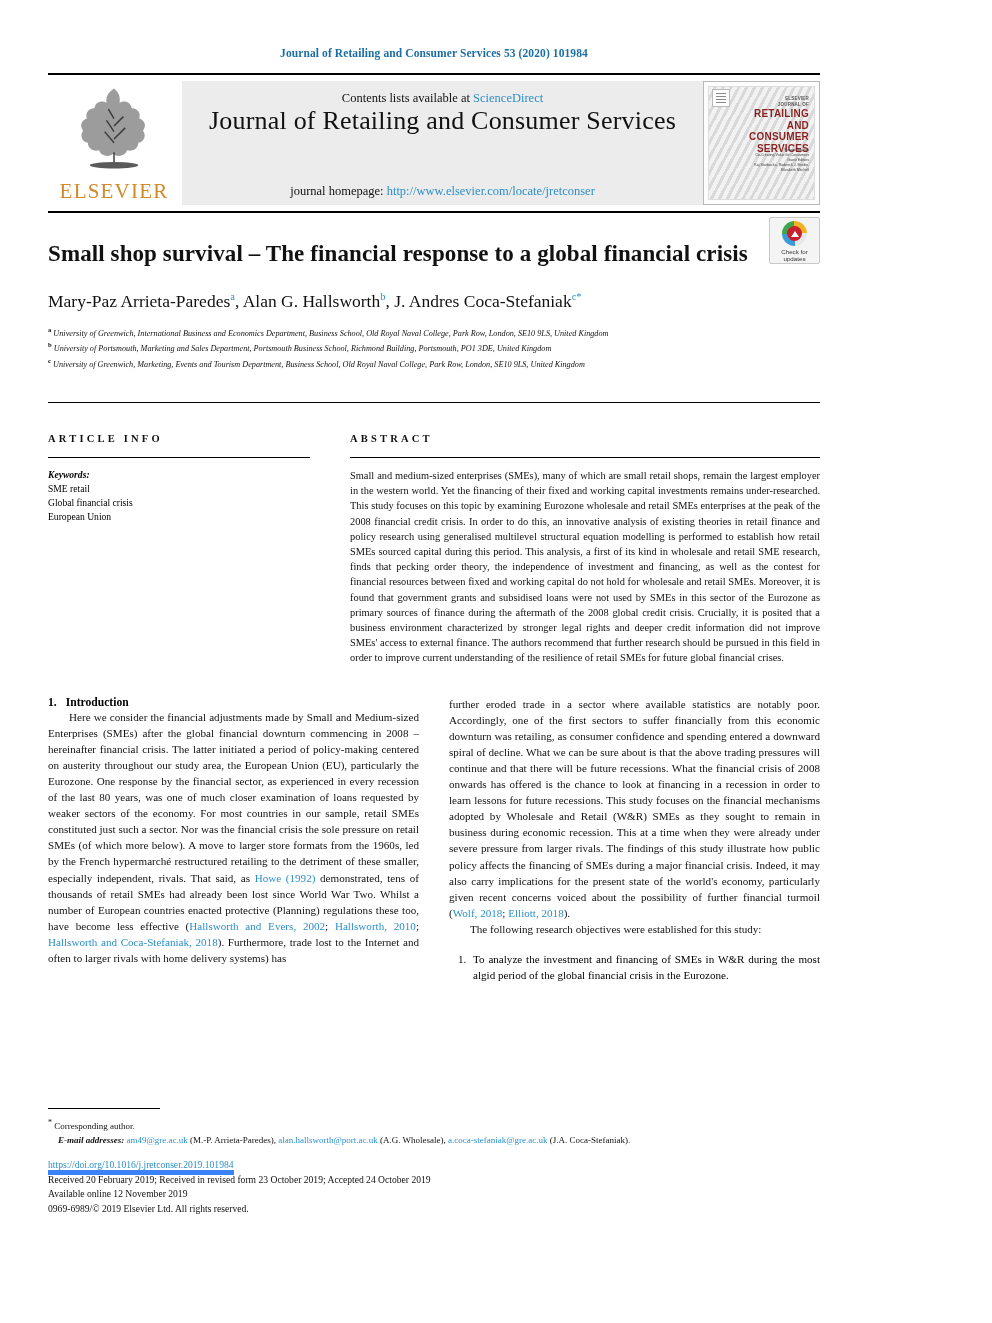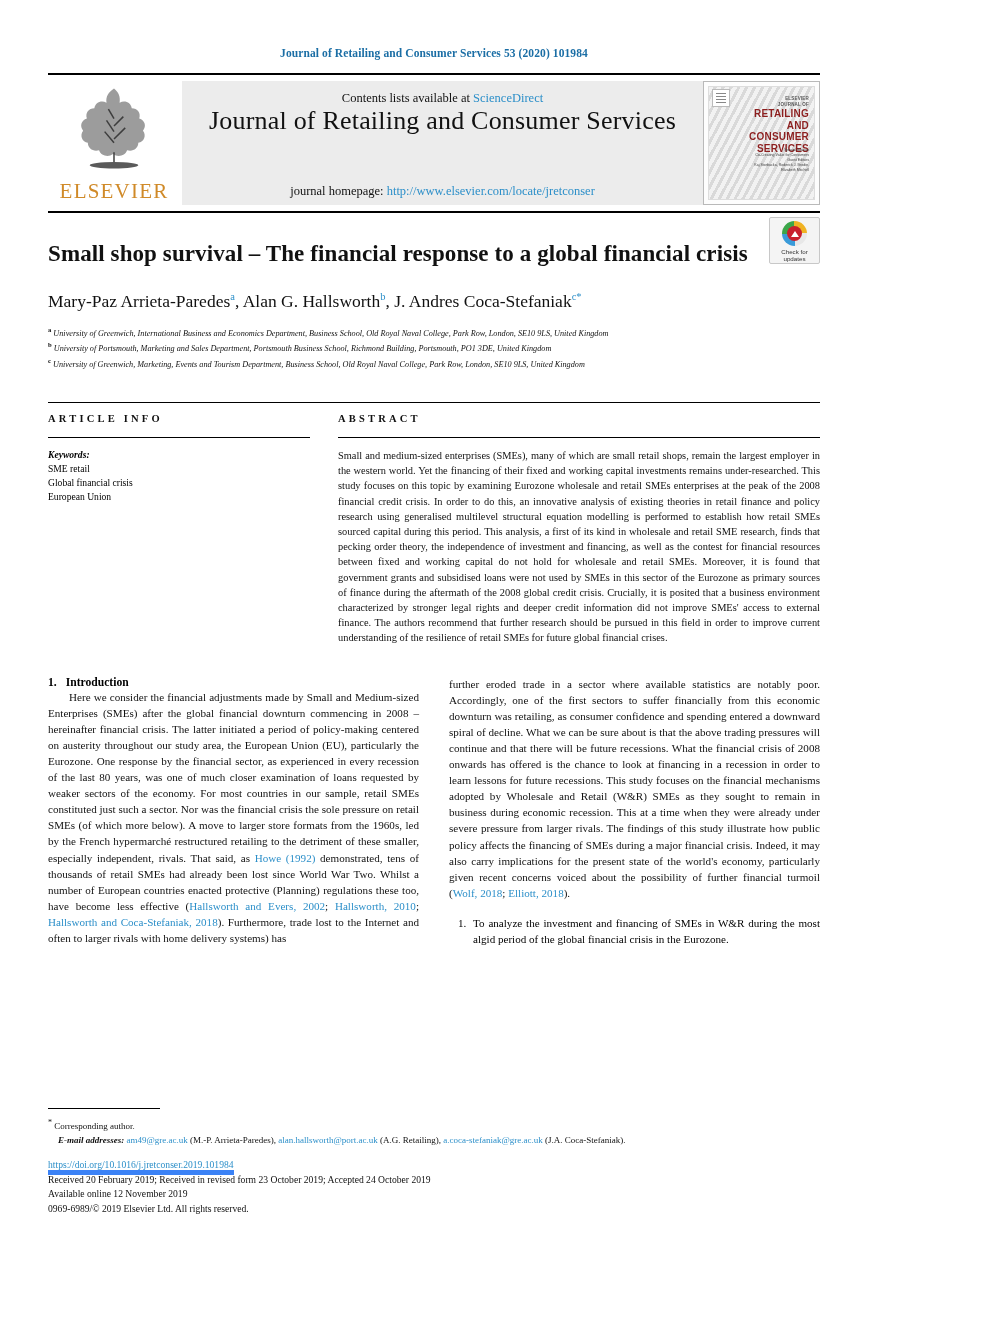--- a/index.html
+++ b/index.html
@@ -253,23 +253,23 @@
     line-height: 7.4px;
     color: #333;
     text-align: center;
     margin-top: 2px;
   }
 
   
   .info-abstract {
     margin: 32px 48px 0 48px;
     border-top: 1px solid #000;
-    padding-top: 10px;
-    display: flex;
-    gap: 0;
+    padding-top: 30px;
+    display: flex;
+    gap: 12px;
   }
   .col-info {
     width: 290px;
     flex: 0 0 290px;
     padding-right: 28px;
     box-sizing: border-box;
   }
   .col-abstract {
     flex: 1;
   }
@@ -492,38 +492,39 @@
 
     <div class="bcol">
       <div class="h2">
         <span class="num">1.</span><span>Introduction</span>
       </div>
       <p class="para"><span>Here we consider the financial adjustments made by Small and Medium-sized Enterprises (SMEs) after the global financial downturn commencing in 2008 – hereinafter financial crisis. The latter initiated a period of policy-making centered on austerity throughout our study area, the European Union (EU), particularly the Eurozone. One response by the financial sector, as experienced in every recession of the last 80 years, was one of much closer examination of loans requested by weaker sectors of the economy. For most countries in our sample, retail SMEs constituted just such a sector. Nor was the financial crisis the sole pressure on retail SMEs (of which more below). A move to larger store formats from the 1960s, led by the French hypermarché restructured retailing to the detriment of these smaller, especially independent, rivals. That said, as </span><a href="#" class="ref">Howe (1992)</a><span> demonstrated, tens of thousands of retail SMEs had already been lost since World War Two. Whilst a number of European countries enacted protective (Planning) regulations these too, have become less effective (</span><a href="#" class="ref">Hallsworth and Evers, 2002</a><span>; </span><a href="#" class="ref">Hallsworth, 2010</a><span>; </span><a href="#" class="ref">Hallsworth and Coca-Stefaniak, 2018</a><span>). Furthermore, trade lost to the Internet and often to larger rivals with home delivery systems) has</span></p>
     </div>
 
     <div class="bcol">
       <p class="para noindent"><span>further eroded trade in a sector where available statistics are notably poor. Accordingly, one of the first sectors to suffer financially from this economic downturn was retailing, as consumer confidence and spending entered a downward spiral of decline. What we can be sure about is that the above trading pressures will continue and that there will be future recessions. What the financial crisis of 2008 onwards has offered is the chance to look at financing in a recession in order to learn lessons for future recessions. This study focuses on the financial mechanisms adopted by Wholesale and Retail (W&amp;R) SMEs as they sought to remain in business during economic recession. This at a time when they were already under severe pressure from larger rivals. The findings of this study illustrate how public policy affects the financing of SMEs during a major financial crisis. Indeed, it may also carry implications for the present state of the world's economy, particularly given recent concerns voiced about the possibility of further financial turmoil (</span><a href="#" class="ref">Wolf, 2018</a><span>; </span><a href="#" class="ref">Elliott, 2018</a><span>).</span></p>
+      <p class="para">The following research objectives were established for this study:</p>
       <ol class="objectives">
         <li>To analyze the investment and financing of SMEs in W&amp;R during the most algid period of the global financial crisis in the Eurozone.</li>
       </ol>
     </div>
   </div>
 
   <div class="footnote-area">
     <div class="fn-rule"></div>
     <div class="fn-line">
       <sup>*</sup>
       <span>Corresponding author.</span>
     </div>
     <div class="fn-line" style="padding-left:10px">
       <span class="fn-em">E-mail addresses:</span>
       <a href="#">am49@gre.ac.uk</a>
       <span>(M.-P. Arrieta-Paredes)</span>,
       <a href="#">alan.hallsworth@port.ac.uk</a>
-      <span>(A.G. Retailing)</span>,
+      <span>(A.G. Wholesale)</span>,
       <a href="#">a.coca-stefaniak@gre.ac.uk</a>
       <span>(J.A. Coca-Stefaniak).</span>
     </div>
   </div>
 
   <div class="pubinfo">
     <div><a href="#" class="doi">https://doi.org/10.1016/j.jretconser.2019.101984</a></div>
     <div>Received 20 February 2019; Received in revised form 23 October 2019; Accepted 24 October 2019</div>
     <div>Available online 12 November 2019</div>
     <div>0969-6989/© 2019 Elsevier Ltd. All rights reserved.</div>

